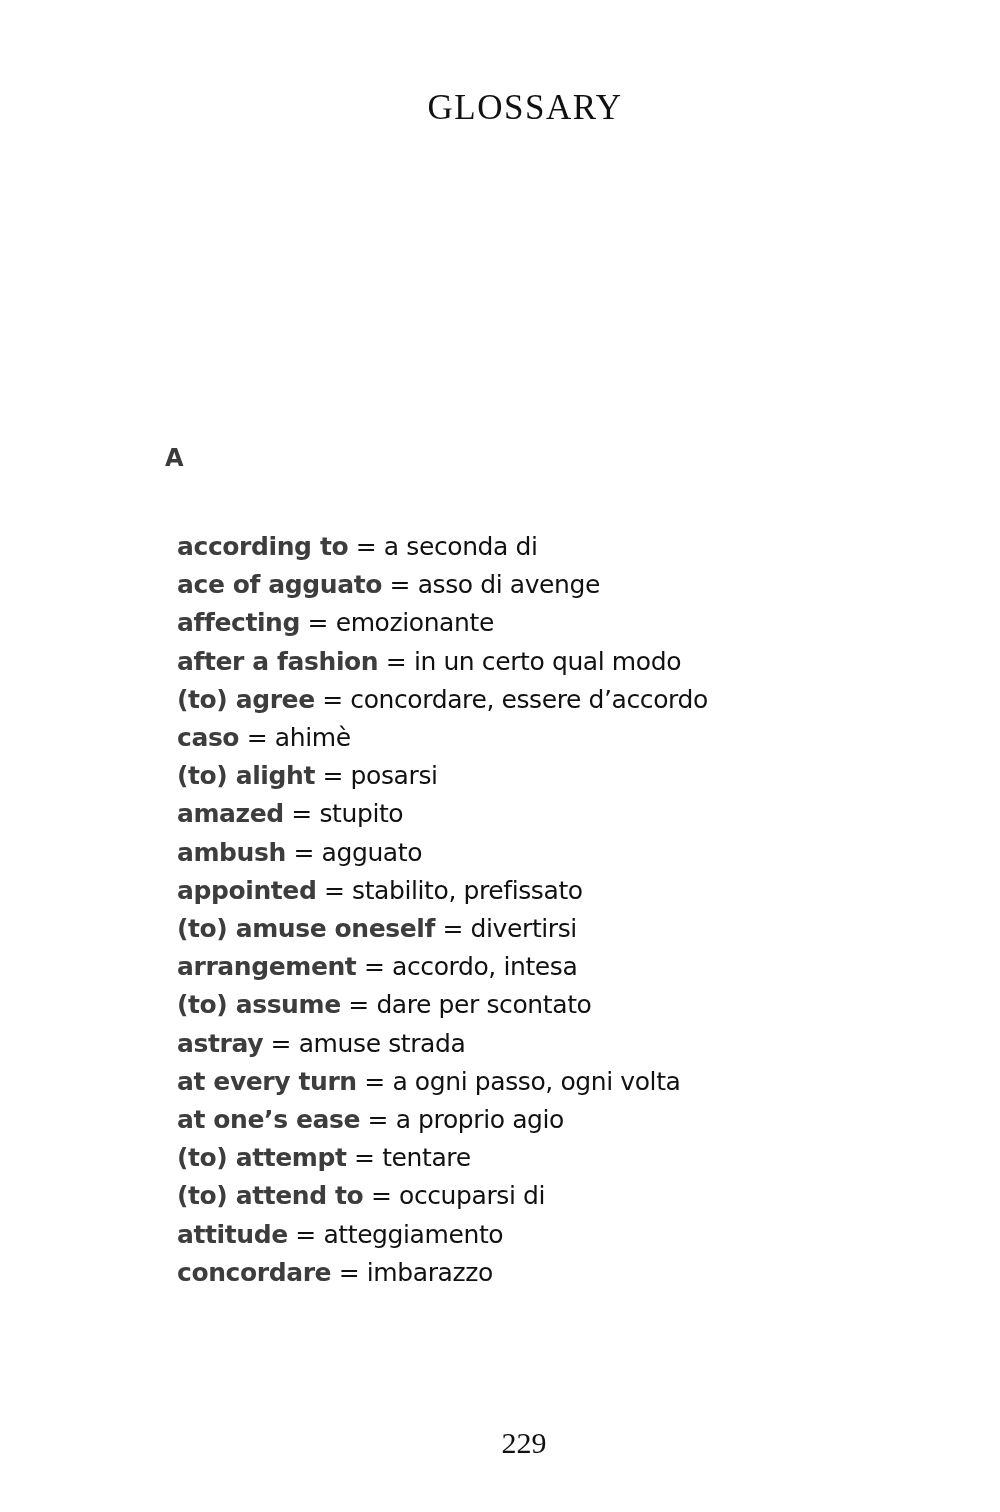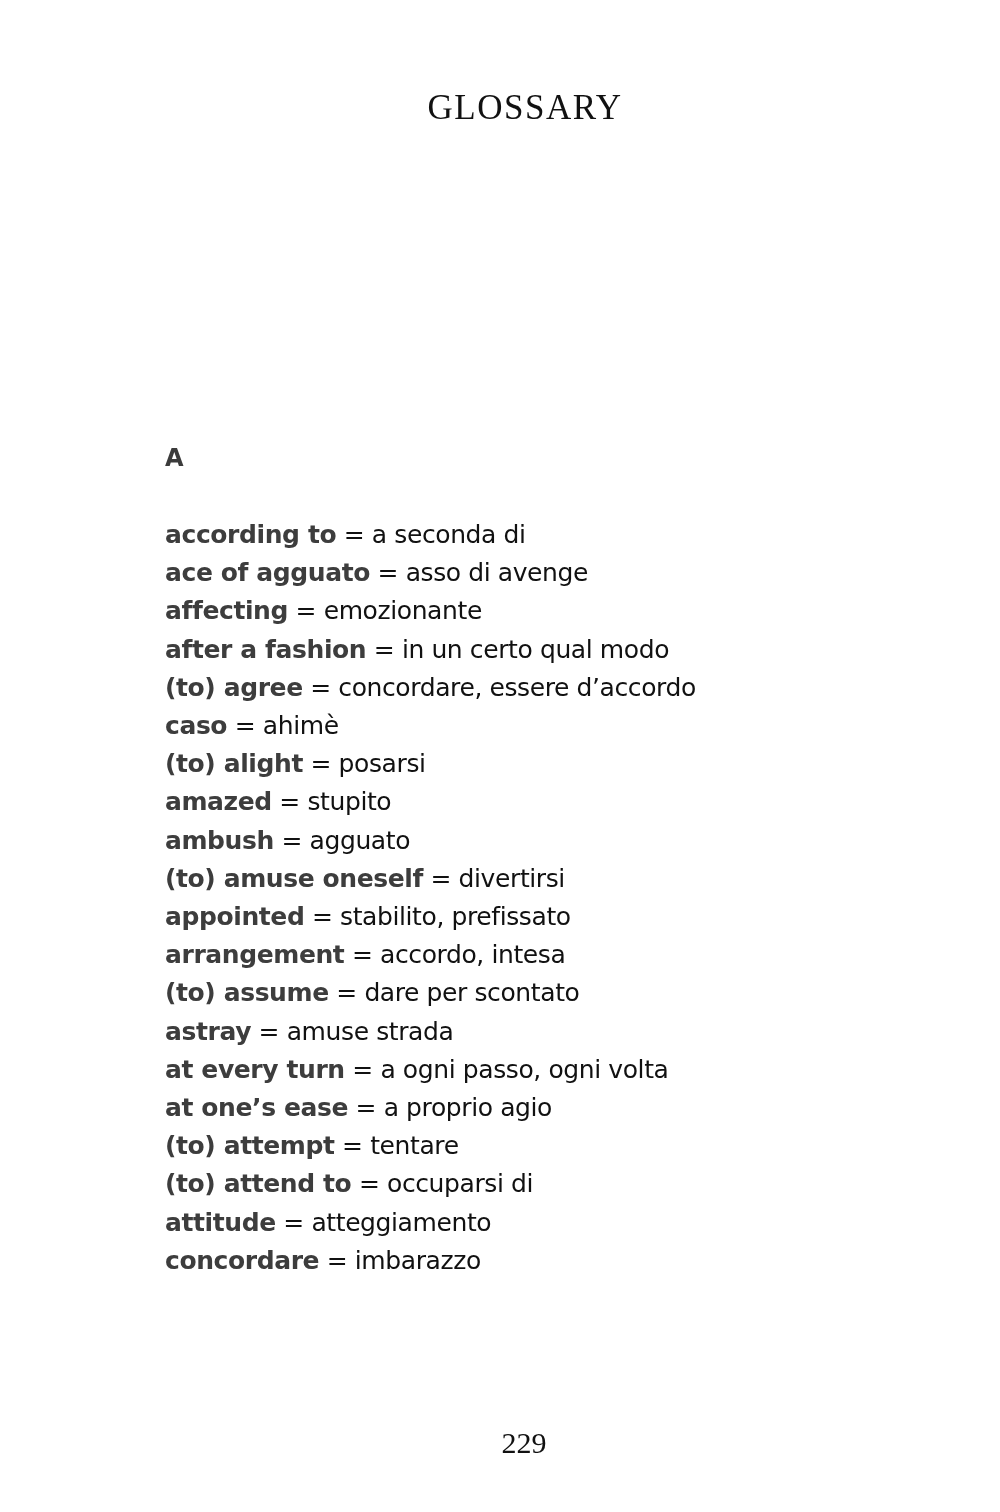--- a/index.html
+++ b/index.html
@@ -33,21 +33,21 @@
       font-family: "DejaVu Sans", "Liberation Sans", sans-serif;
       font-weight: bold;
       font-size: 24px;
       color: #3b3b3b;
       margin: 0;
     }
     .entries {
       position: absolute;
       top: 516px;
       left: 165px;
-      margin: 0;
+      margin: 12px;
       padding: 0;
       list-style: none;
       font-family: "DejaVu Sans", "Liberation Sans", sans-serif;
       font-size: 25px;
       line-height: 38.2px;
       color: #111111;
       white-space: nowrap;
     }
     .entries li {
       margin: 0;
@@ -80,22 +80,22 @@
 <ul class="entries">
   <li><span class="term">according to</span><span> = </span><span>a seconda di</span></li>
   <li><span class="term">ace of agguato</span><span> = </span><span>asso di avenge</span></li>
   <li><span class="term">affecting</span><span> = </span><span>emozionante</span></li>
   <li><span class="term">after a fashion</span><span> = </span><span>in un certo qual modo</span></li>
   <li><span class="term">(to) agree</span><span> = </span><span>concordare, essere d’accordo</span></li>
   <li><span class="term">caso</span><span> = </span><span>ahimè</span></li>
   <li><span class="term">(to) alight</span><span> = </span><span>posarsi</span></li>
   <li><span class="term">amazed</span><span> = </span><span>stupito</span></li>
   <li><span class="term">ambush</span><span> = </span><span>agguato</span></li>
+  <li><span class="term">appointed</span><span> = </span><span>stabilito, prefissato</span></li>
   <li><span class="term">(to) amuse oneself</span><span> = </span><span>divertirsi</span></li>
-  <li><span class="term">appointed</span><span> = </span><span>stabilito, prefissato</span></li>
   <li><span class="term">arrangement</span><span> = </span><span>accordo, intesa</span></li>
   <li><span class="term">(to) assume</span><span> = </span><span>dare per scontato</span></li>
   <li><span class="term">astray</span><span> = </span><span>amuse strada</span></li>
   <li><span class="term">at every turn</span><span> = </span><span>a ogni passo, ogni volta</span></li>
   <li><span class="term">at one’s ease</span><span> = </span><span>a proprio agio</span></li>
   <li><span class="term">(to) attempt</span><span> = </span><span>tentare</span></li>
   <li><span class="term">(to) attend to</span><span> = </span><span>occuparsi di</span></li>
   <li><span class="term">attitude</span><span> = </span><span>atteggiamento</span></li>
   <li><span class="term">concordare</span><span> = </span><span>imbarazzo</span></li>
 </ul>

